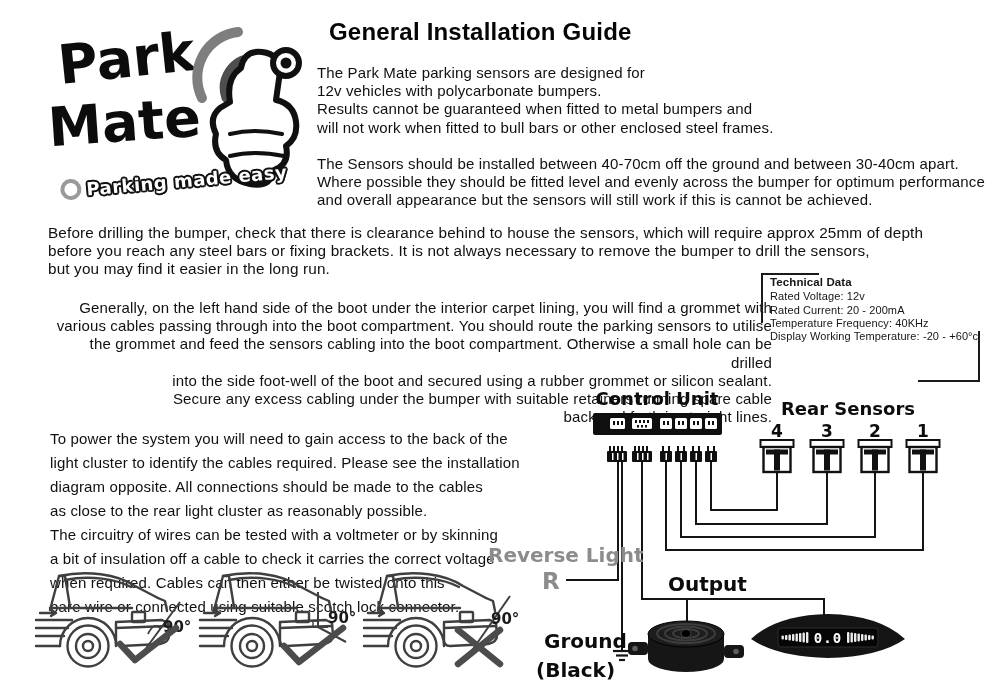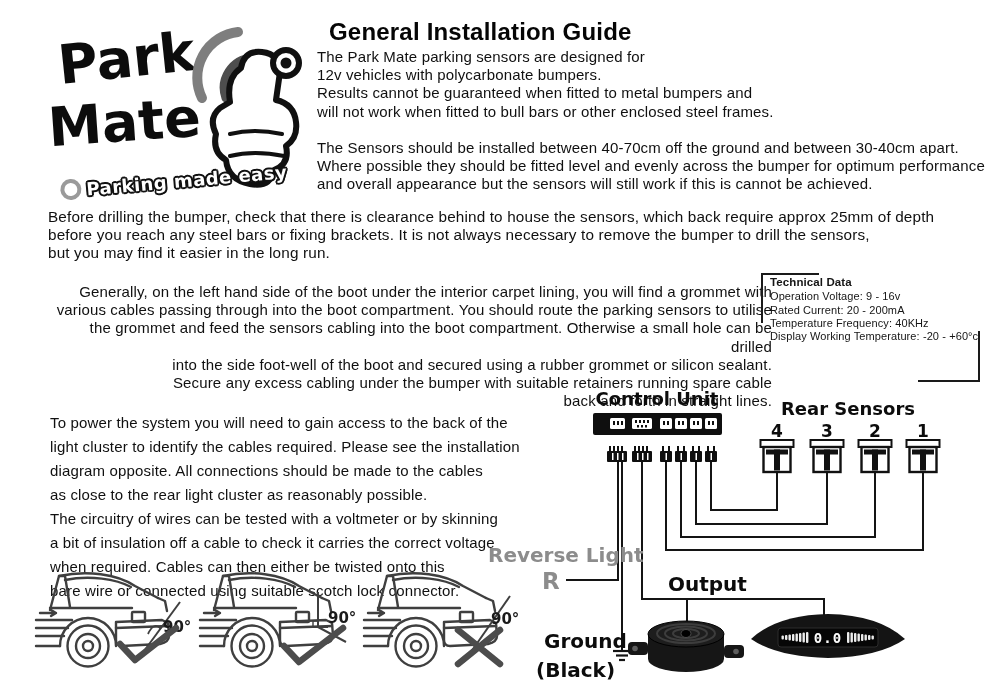--- a/index.html
+++ b/index.html
@@ -1,19 +1,19 @@
 <!DOCTYPE html>
 <html><head>
 <meta charset="utf-8">
 <style>
   html,body{margin:0;padding:0;background:#e9e9e9;}
   .page{position:relative;width:994px;height:700px;background:#ffffff;overflow:hidden;
         font-family:"Liberation Sans",sans-serif;color:#0d0d0d;}
   .abs{position:absolute;}
-  .para{font-size:15px;line-height:18.2px;white-space:pre-line;letter-spacing:0.15px;color:#101010;}
+  .para{font-size:15px;line-height:18.2px;white-space:pre-line;letter-spacing:0.15px;color:#101010;margin-top:16px;}
   .para-wide{font-size:15.3px;}
   .page-title{font-size:24px;font-weight:bold;letter-spacing:0.2px;color:#050505;}
   
   .logo-word{font-family:"DejaVu Sans",sans-serif;font-weight:900;color:#0c0c0c;line-height:1;}
   .logo-tagline{font-family:"DejaVu Sans",sans-serif;font-weight:700;font-size:18px;color:#fff;
      text-shadow:-2px 0 #111,2px 0 #111,0 -2px #111,0 2px #111,-1.4px -1.4px #111,1.4px -1.4px #111,-1.4px 1.4px #111,1.4px 1.4px #111;
      letter-spacing:0.5px;white-space:nowrap;}
   .tag-ring{display:inline-block;width:13px;height:13px;border:4px solid #9a9a9a;border-radius:50%;
      background:#fff;vertical-align:-3px;margin-right:5px;}
   
@@ -51,21 +51,21 @@
 
   <div class="abs para" style="left:317px;top:48px;width:660px;">The Park Mate parking sensors are designed for
 12v vehicles with polycarbonate bumpers.
 Results cannot be guaranteed when fitted to metal bumpers and
 will not work when fitted to bull bars or other enclosed steel frames.</div>
 
   <div class="abs para" style="left:317px;top:139px;width:670px;">The Sensors should be installed between 40-70cm off the ground and between 30-40cm apart.
 Where possible they should be fitted level and evenly across the bumper for optimum performance
 and overall appearance but the sensors will still work if this is cannot be achieved.</div>
 
-  <div class="abs para para-wide" style="left:48px;top:208px;width:940px;">Before drilling the bumper, check that there is clearance behind to house the sensors, which back require approx 25mm of depth
+  <div class="abs para para-wide" style="left:48px;top:208px;width:940px;">Before drilling the bumper, check that there is clearance behind to house the sensors, which will require approx 25mm of depth
 before you reach any steel bars or fixing brackets. It is not always necessary to remove the bumper to drill the sensors,
 but you may find it easier in the long run.</div>
 
   <div class="abs para" style="left:52px;top:283px;width:720px;text-align:right;">Generally, on the left hand side of the boot under the interior carpet lining, you will find a grommet with
 various cables passing through into the boot compartment. You should route the parking sensors to utilise
 the grommet and feed the sensors cabling into the boot compartment. Otherwise a small hole can be drilled
 into the side foot-well of the boot and secured using a rubber grommet or silicon sealant.
 Secure any excess cabling under the bumper with suitable retainers running spare cable
 back and forth in straight lines.</div>
 
@@ -76,21 +76,21 @@
 The circuitry of wires can be tested with a voltmeter or by skinning
 a bit of insulation off a cable to check it carries the correct voltage
 when required. Cables can then either be twisted onto this
 bare wire or connected using suitable scotch lock connector.</div>
 
   <div class="abs" style="left:756px;top:268px;width:232px;height:118px;text-decoration:underline;">
     <div class="abs bracket-tl" style="left:5px;top:5px;width:56px;height:48px;"></div>
     <div class="abs bracket-br" style="left:162px;top:63px;width:60px;height:49px;"></div>
     <div class="abs tech" style="left:14px;top:8px;width:218px;">
       <div class="tech-title">Technical Data</div>
-      <div>Operation Voltage: 9 - 16v</div>
+      <div>Rated Voltage: 12v</div>
       <div>Rated Current: 20 - 200mA</div>
       <div>Temperature Frequency: 40KHz</div>
       <div>Display Working Temperature: -20 - +60°c</div>
     </div>
   </div>
 
   <svg class="abs" style="left:480px;top:385px;" width="514" height="315" viewBox="0 0 514 315">
 
     <text x="177" y="20" text-anchor="middle" class="dlabel" font-size="18" fill="#0c0c0c">Control Unit</text>
     <text x="368" y="30" text-anchor="middle" class="dlabel" font-size="18" fill="#0c0c0c">Rear Sensors</text>

